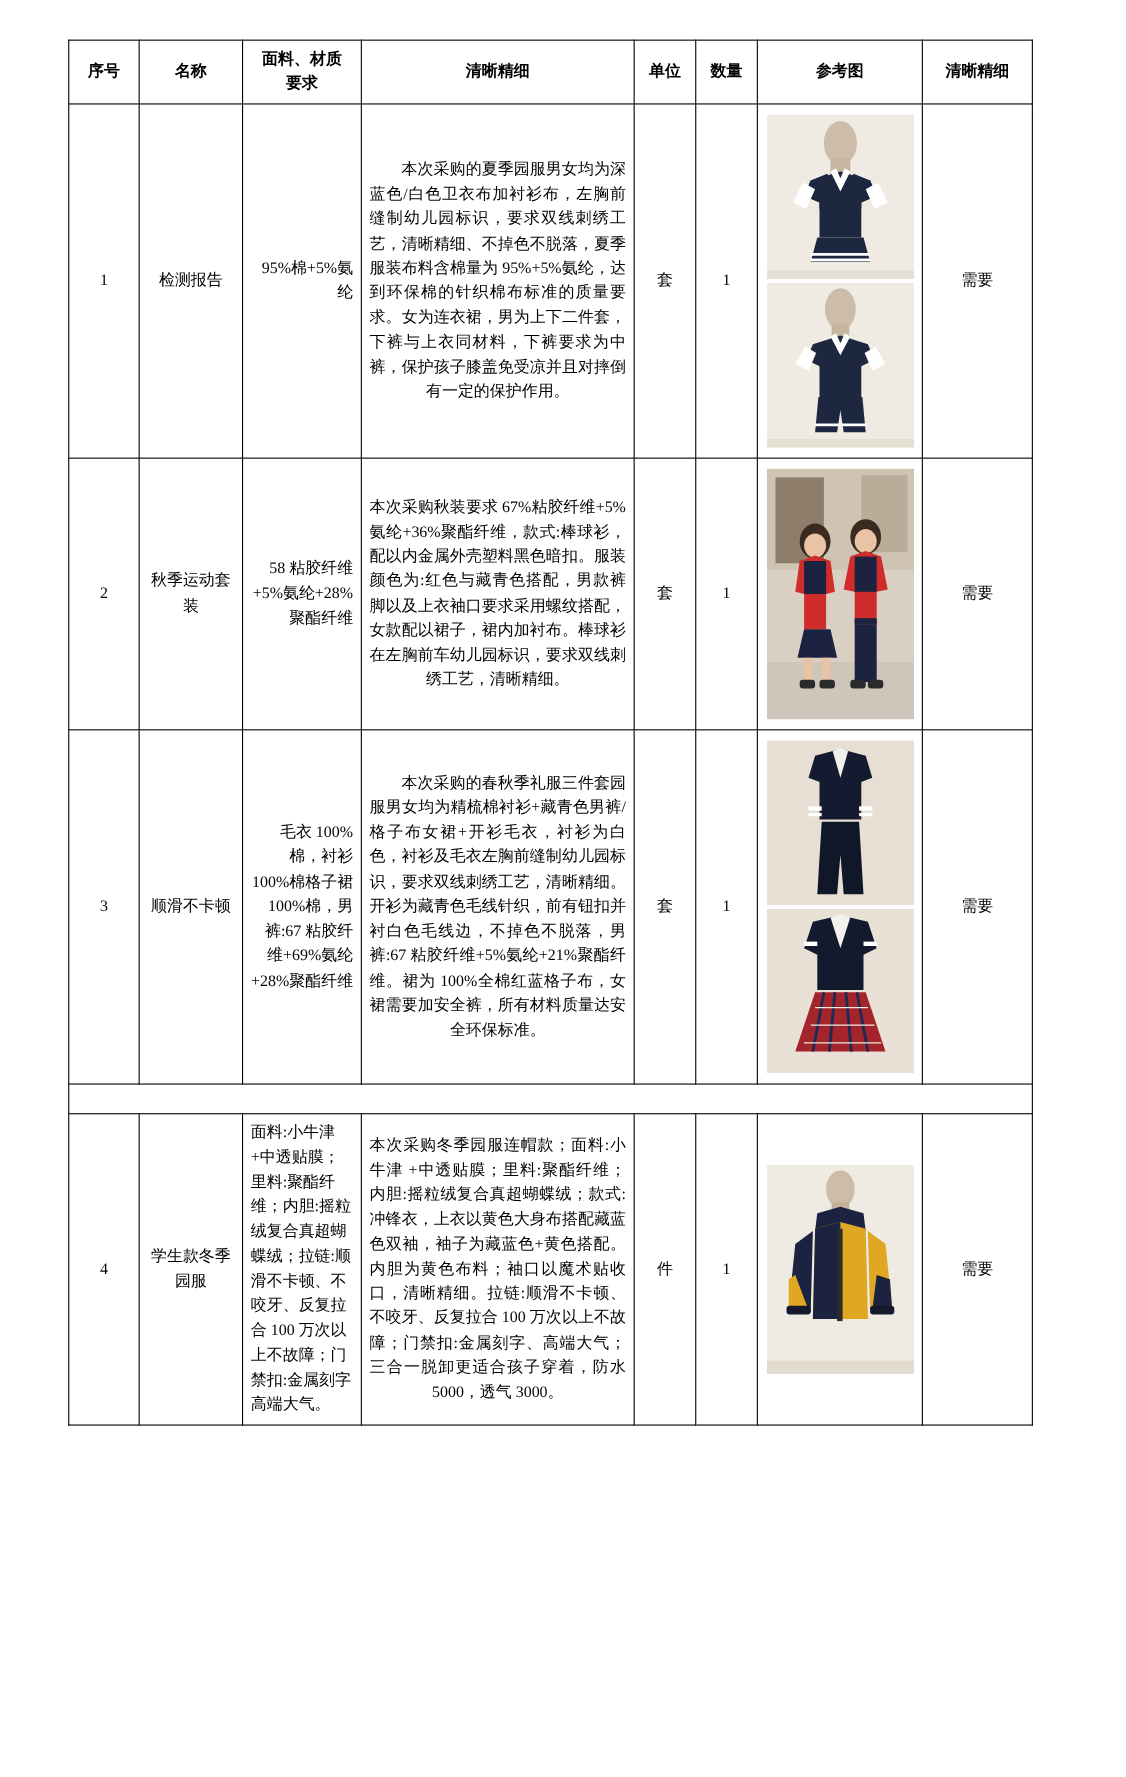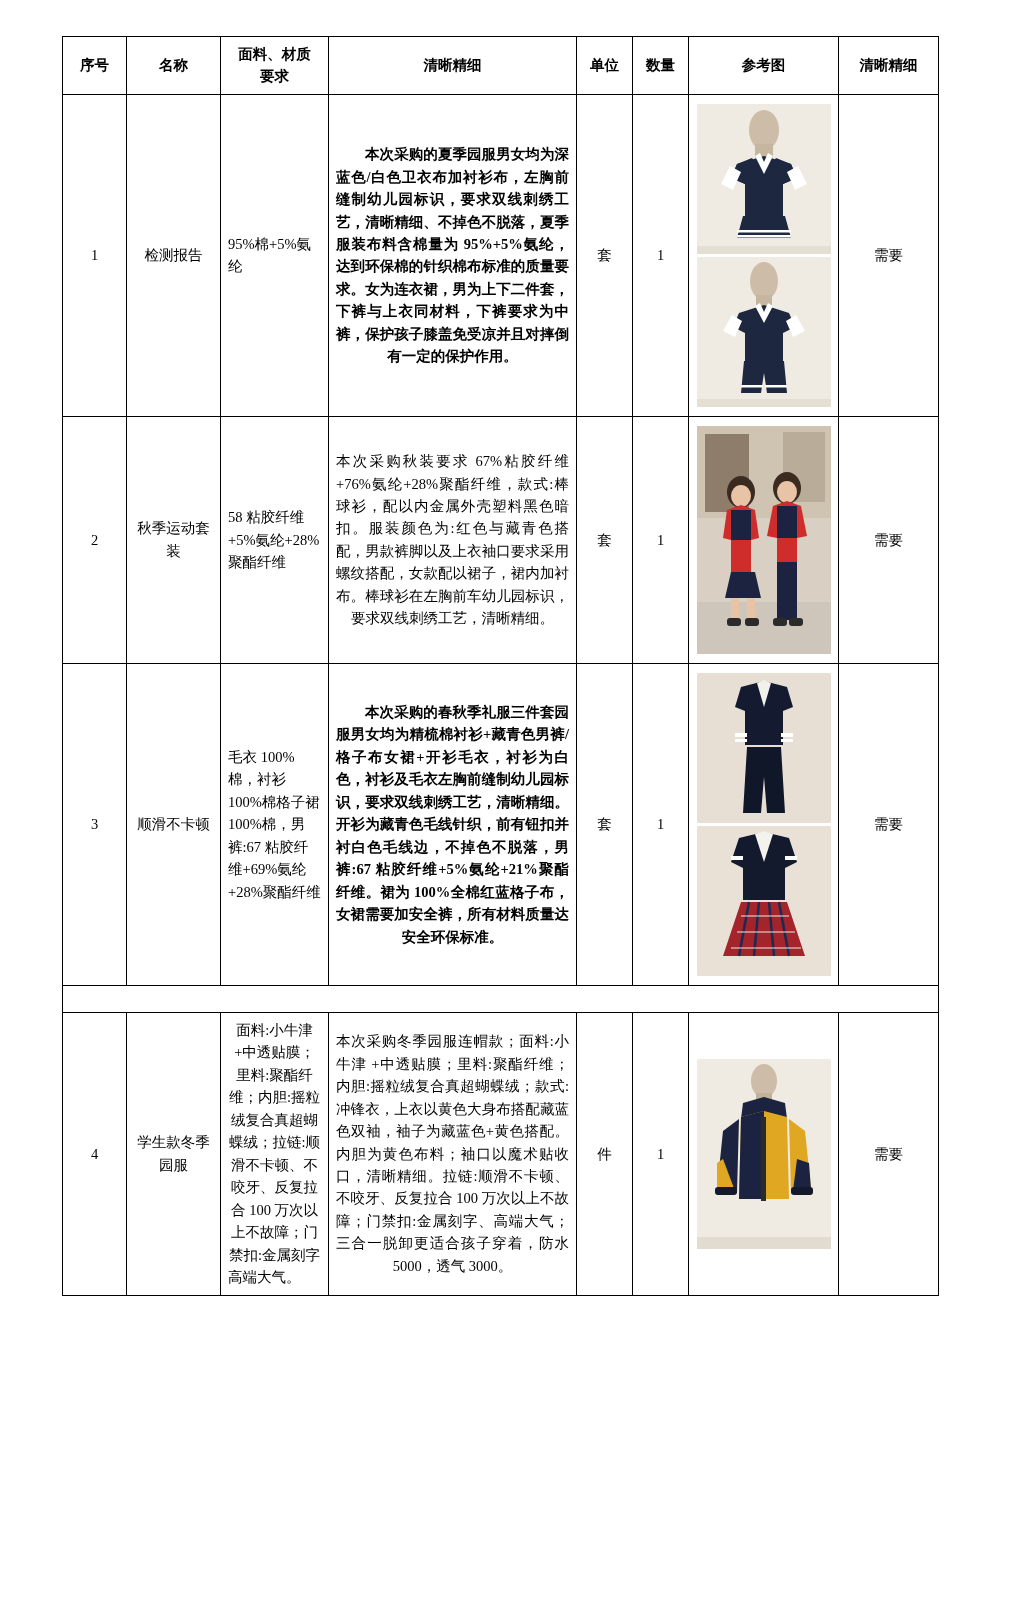--- a/index.html
+++ b/index.html
@@ -48,31 +48,30 @@
   col.c-rep     { width: 100px; }
 
   .cell-center {
     text-align: center;
   }
   .cell-just {
     text-align: justify;
     text-align-last: center;
   }
   .cell-mat {
+    text-align: right;
+  }
+  .cell-mat-left {
     text-align: left;
-  }
-  .cell-mat-left {
-    text-align: center;
     text-align-last: left;
     line-height: 1.75;
   }
   .qual-indent {
     text-indent: 2em;
     text-align: justify;
-    font-weight: bold;
   }
   .img-cell {
     padding: 7px 5px;
     text-align: center;
   }
   .photo {
     width: 134px;
     margin: 3px auto;
     display: block;
     border: 0;
@@ -158,21 +157,21 @@
             </svg>
           </div>
         </td>
         <td class="cell-center">需要</td>
       </tr>
 
       <tr>
         <td class="cell-center">2</td>
         <td class="cell-center">秋季运动套装</td>
         <td class="cell-mat">58 粘胶纤维+5%氨纶+28%聚酯纤维</td>
-        <td class="cell-just">本次采购秋装要求 67%粘胶纤维+76%氨纶+28%聚酯纤维，款式:棒球衫，配以内金属外壳塑料黑色暗扣。服装颜色为:红色与藏青色搭配，男款裤脚以及上衣袖口要求采用螺纹搭配，女款配以裙子，裙内加衬布。棒球衫在左胸前车幼儿园标识，要求双线刺绣工艺，清晰精细。</td>
+        <td class="cell-just">本次采购秋装要求 67%粘胶纤维+5%氨纶+36%聚酯纤维，款式:棒球衫，配以内金属外壳塑料黑色暗扣。服装颜色为:红色与藏青色搭配，男款裤脚以及上衣袖口要求采用螺纹搭配，女款配以裙子，裙内加衬布。棒球衫在左胸前车幼儿园标识，要求双线刺绣工艺，清晰精细。</td>
         <td class="cell-center">套</td>
         <td class="cell-center">1</td>
         <td class="img-cell">
           <div class="photo">
             <svg viewBox="0 0 134 228" width="134" height="228">
               <rect width="134" height="228" fill="#d9cfc2"></rect>
               <rect x="0" y="0" width="134" height="92" fill="#cfc3b2"></rect>
               <rect x="8" y="8" width="44" height="78" fill="#8d7d6a"></rect>
               <rect x="86" y="6" width="42" height="70" fill="#b9ac99"></rect>
               <rect x="0" y="176" width="134" height="52" fill="#cfc6bb"></rect>

